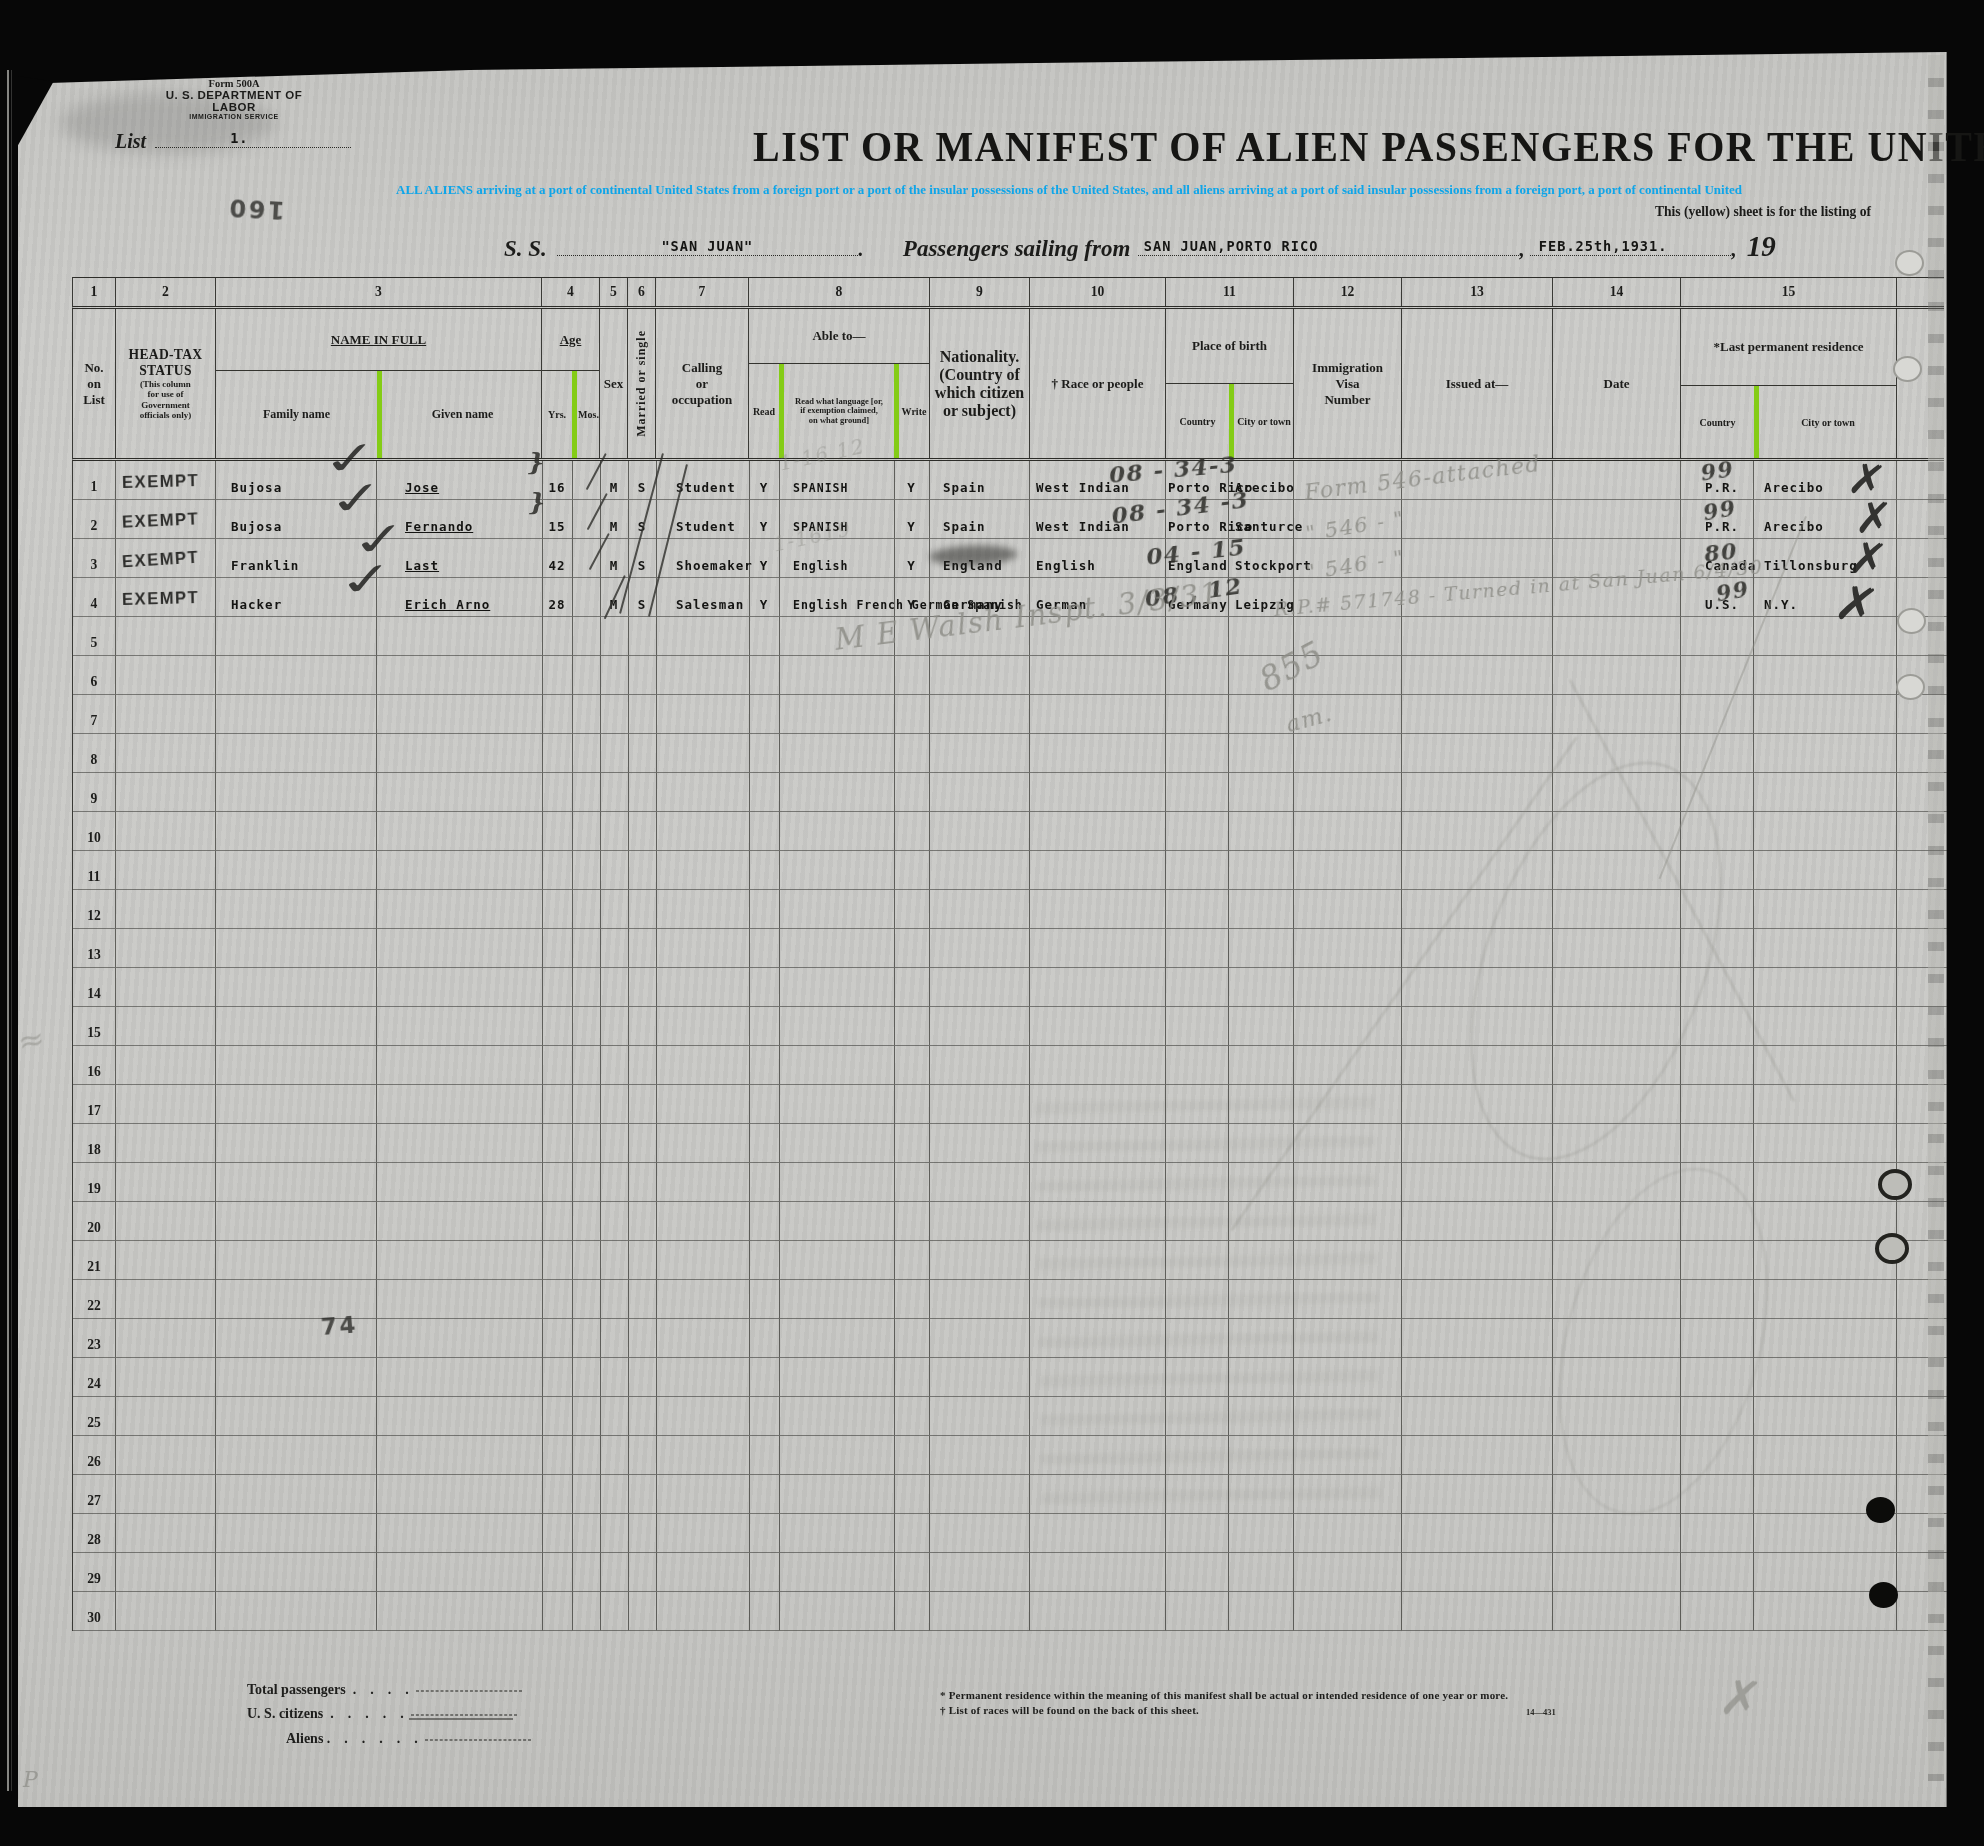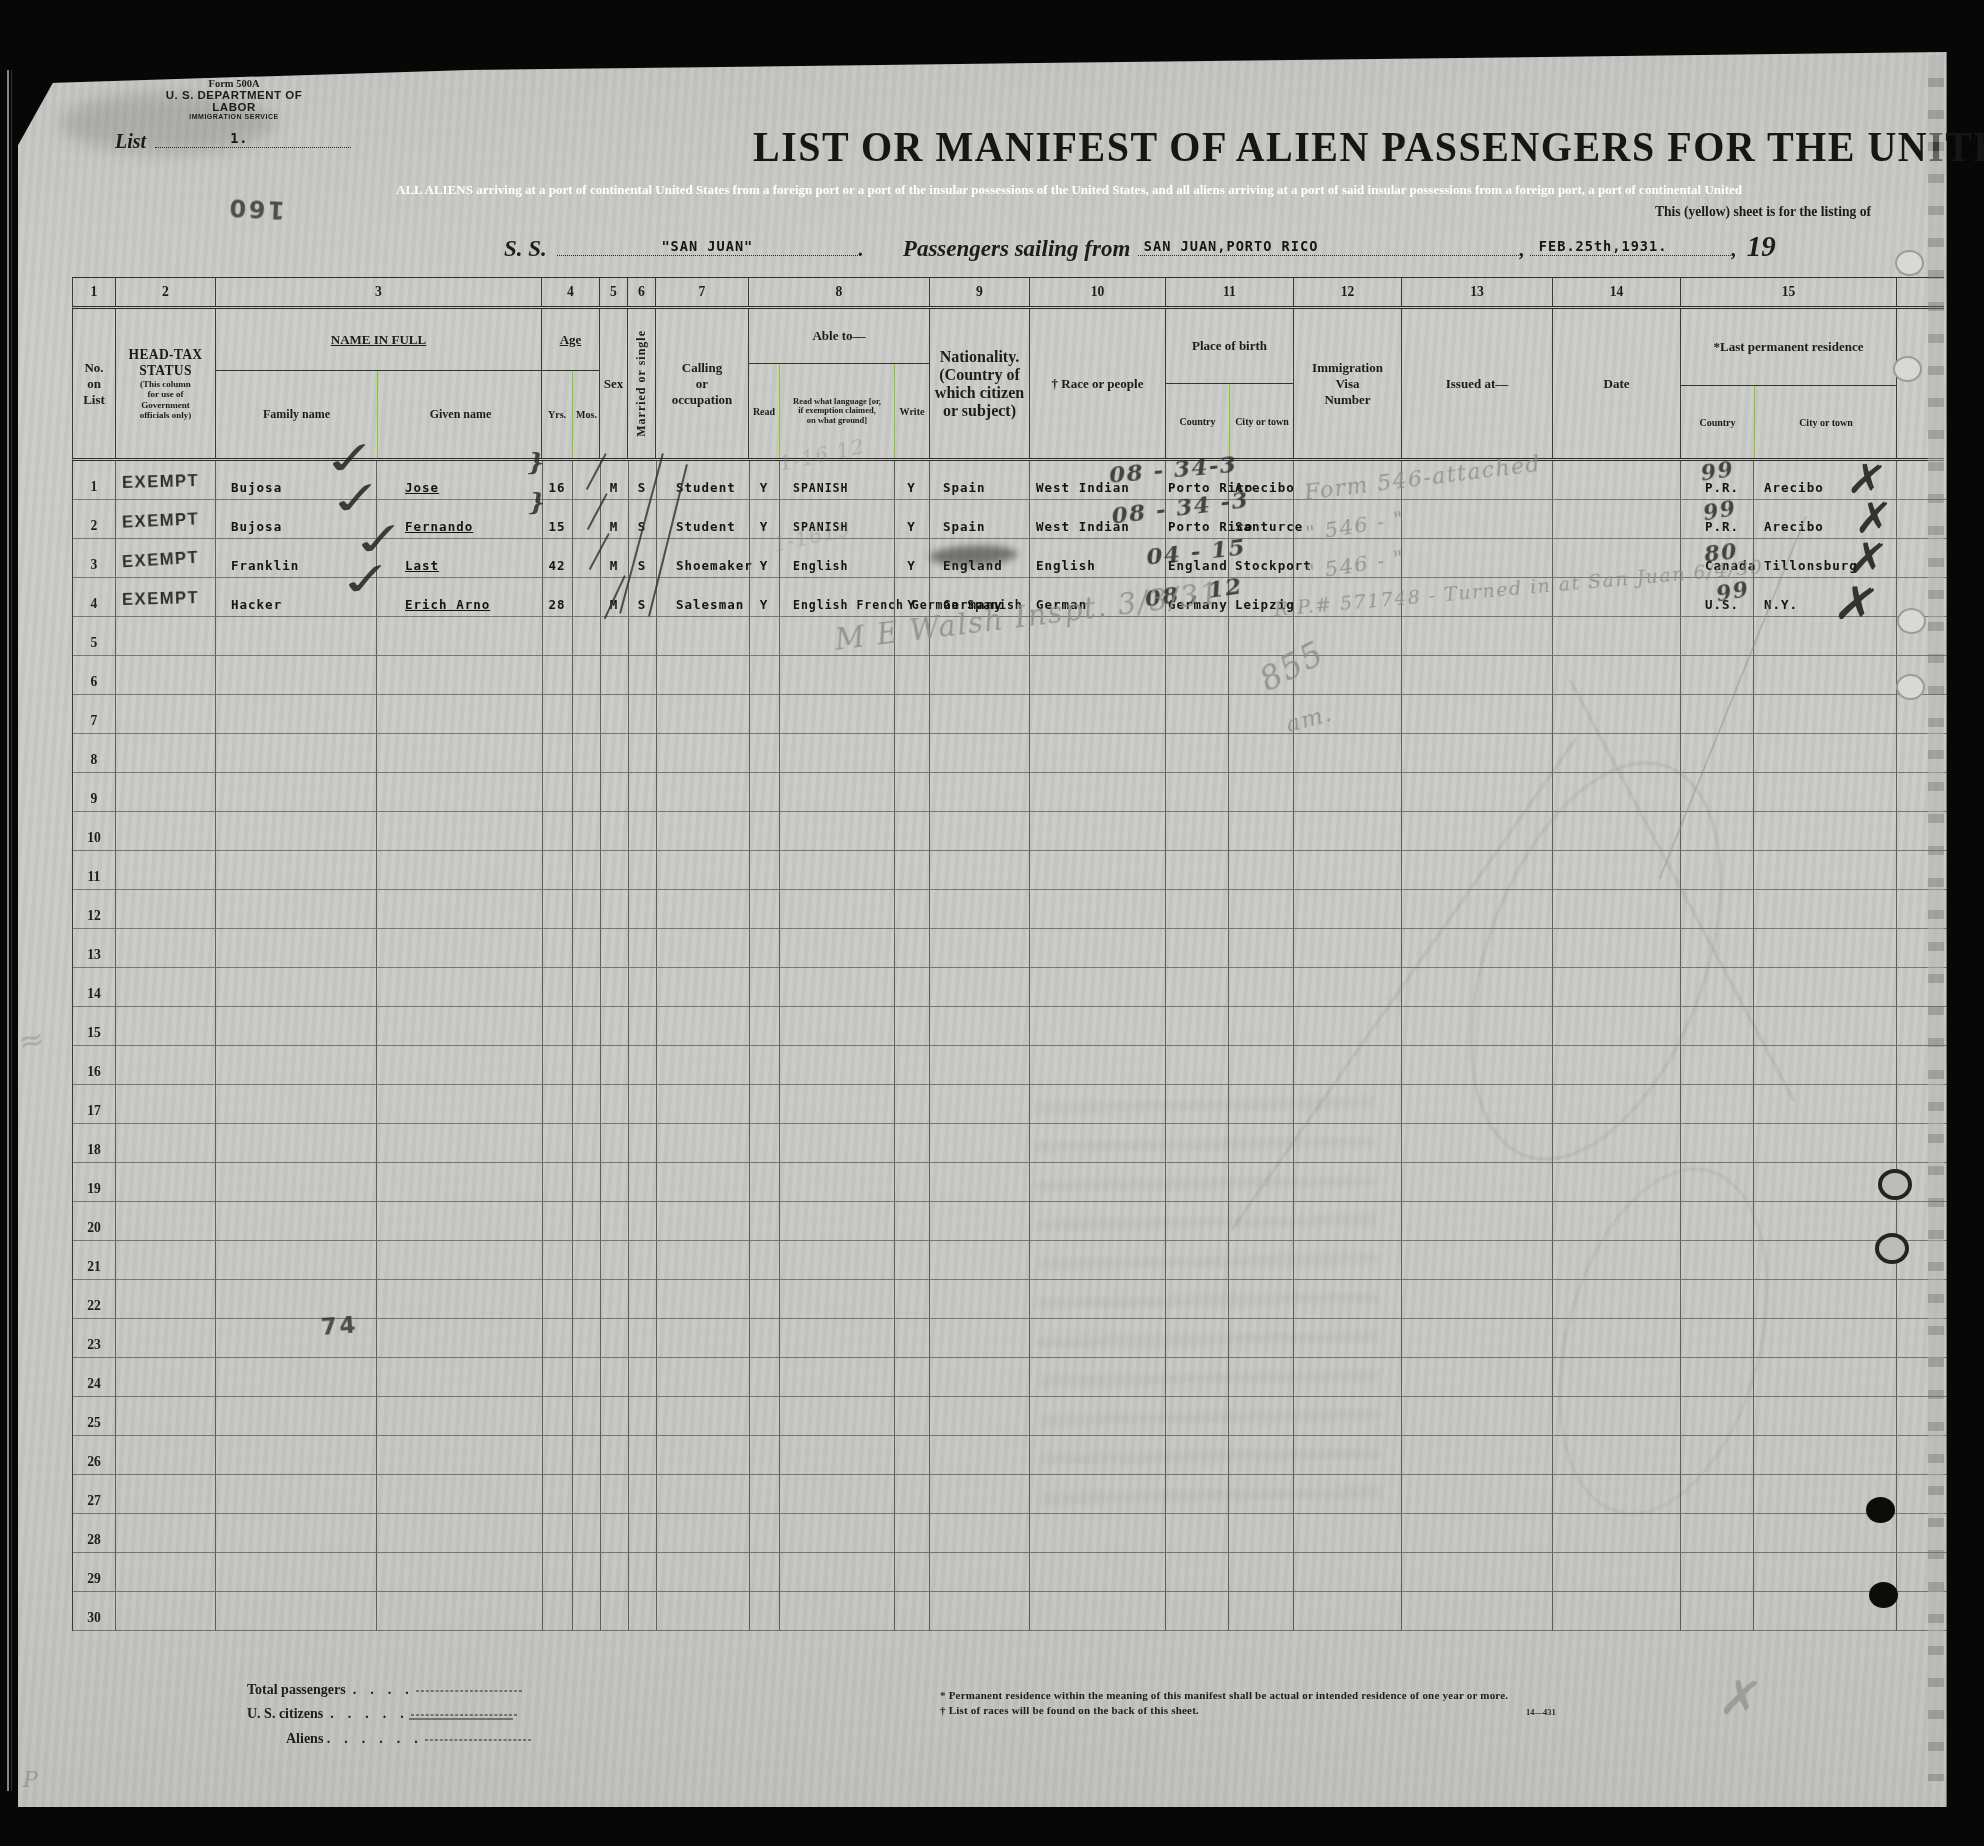--- a/index.html
+++ b/index.html
@@ -22,21 +22,21 @@
   .formid .l1{font:700 10.5px "Liberation Serif",serif;}
   .formid .l2{font:700 11.5px "Liberation Sans",sans-serif;letter-spacing:0.5px;}
   .formid .l3{font:700 7px "Liberation Sans",sans-serif;letter-spacing:0.5px;}
   .listline{position:absolute;left:115px;top:125px;display:flex;align-items:baseline;}
   .listline .w{font:italic 700 20px "Liberation Serif",serif;}
   .blank{position:relative;display:inline-block;border-bottom:1.5px dotted #2b2b27;height:22px;}
   .onblank{position:absolute;bottom:1px;font:700 13.6px "DejaVu Sans Mono",monospace;letter-spacing:1px;color:#151513;white-space:nowrap;}
   .bigtitle{position:absolute;left:753px;top:123px;font:700 40px "Liberation Serif",serif;
             letter-spacing:1.5px;color:#161614;white-space:nowrap;transform:scaleY(1.04);}
   .subtitle{position:absolute;left:396px;top:182px;font:700 13px "Liberation Serif",serif;
-            white-space:nowrap;color:#ffffff;}
+            white-space:nowrap;color:#0ea5e9;}
   .yellownote{position:absolute;left:1305px;top:204px;width:566px;text-align:right;
             font:700 13.6px "Liberation Serif",serif;color:#1b1b19;}
   .ssline{position:absolute;left:504px;top:230px;display:flex;align-items:baseline;white-space:nowrap;}
   .ssline .it{font:italic 700 23px "Liberation Serif",serif;}
   .ssline .pt{font:700 20px "Liberation Serif",serif;}
   .bigyear{font:italic 700 29px "Liberation Serif",serif;margin-left:11px;}
 
   
   .tbl{position:absolute;left:72px;top:277px;width:1872px;}
   .grid{display:grid;grid-template-columns:43px 100px 326px 58px 28px 28px 93px 181px 100px 136px 128px 108px 151px 128px 216px 50px;
@@ -62,21 +62,21 @@
   .g-res .gt{height:76px;}
   .gs{flex:1;display:grid;}
   .gs-name{grid-template-columns:161px 166px;}
   .gs-age{grid-template-columns:30px 28px;}
   .gs-able{grid-template-columns:30px 115px 35px;}
   .gs-birth{grid-template-columns:63px 65px;}
   .gs-res{grid-template-columns:73px 143px;}
   .sc{display:flex;align-items:center;justify-content:center;text-align:center;
       font:700 12px "Liberation Serif",serif;}
   .sc.small{font-size:10px;}
-  .bl{border-left:1px solid #84cc16;}
+  .bl{border-left:5px solid #84cc16;}
   .langsub{font:700 8.5px "Liberation Serif",serif;line-height:9.5px;}
   .vert{writing-mode:vertical-rl;transform:rotate(180deg);letter-spacing:1px;font-size:12px;}
 
   .body{display:grid;grid-template-columns:43px 100px 161px 166px 30px 28px 28px 28px 93px 30px 115px 35px 100px 136px 63px 65px 108px 151px 128px 73px 143px 50px;
         grid-auto-rows:39px;border-left:1px solid #3a3a36;}
   .bcell{border-right:0.8px solid rgba(55,55,50,.72);border-bottom:0.8px solid rgba(50,50,46,.55);
          display:flex;align-items:flex-end;overflow:visible;}
   .typed{font:700 12.5px "DejaVu Sans Mono",monospace;letter-spacing:1px;color:#141412;
          padding:0 1px 4.5px 0;white-space:nowrap;filter:blur(0.1px);}
   .c-no{justify-content:center;font:700 13.6px "Liberation Serif",serif;padding-bottom:4px;color:#1d1d1b;}

